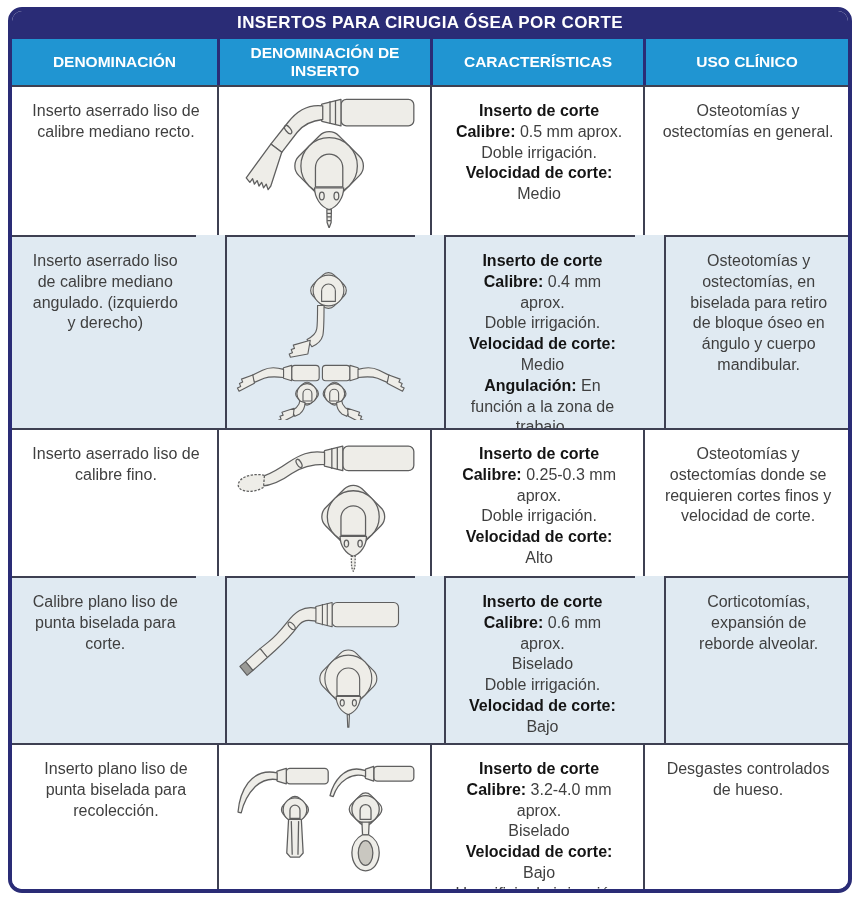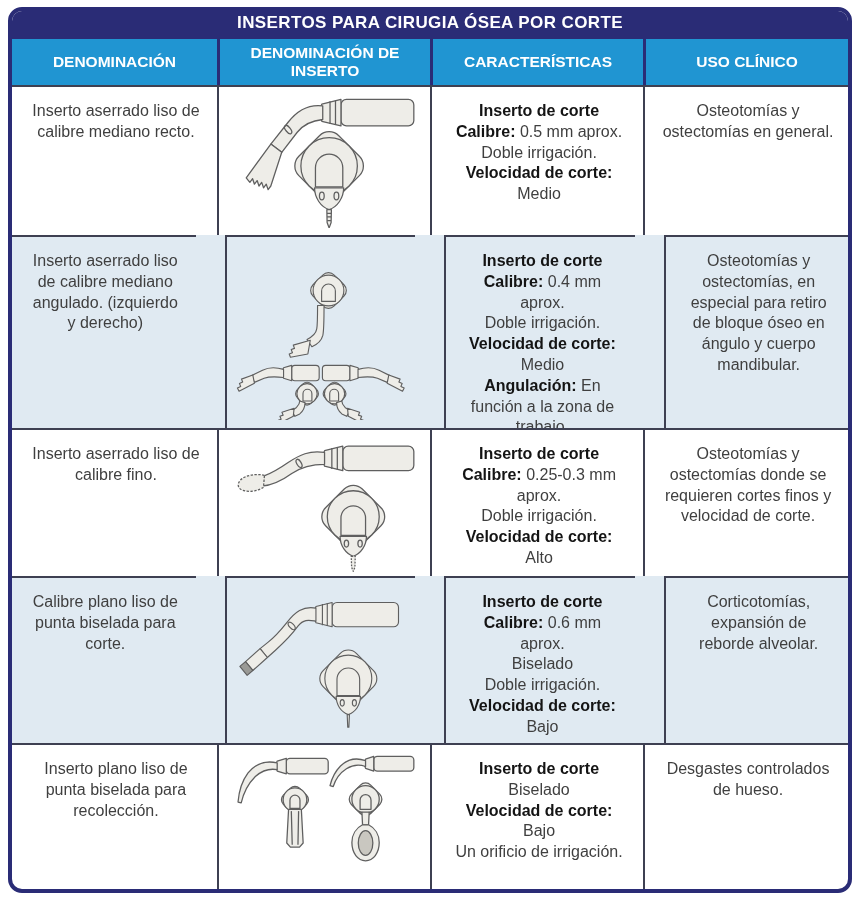--- a/index.html
+++ b/index.html
@@ -35,21 +35,21 @@
     text-align:center;color:#ffffff;font-weight:bold;font-size:15.5px;
     line-height:1.18;padding:3px 14px;border-left:3px solid var(--navy);
   }
   .header-cell:first-child{border-left:none;}
   .row{
     display:grid;grid-template-columns:1fr 1.04fr 1.04fr 1fr;
     background:#ffffff;
     text-align:center;
   }
   .row.alt{background:var(--row-alt);gap:29px;}
-  .row:last-child{flex:1 1 auto;border-radius:29px;}
+  .row:last-child{flex:1 1 auto;}
   .r0{min-height:150px}.r1{min-height:193px}.r2{min-height:148px}.r3{min-height:167px}.r4{min-height:150px}
   .cell{
     border-left:2px solid var(--grid);
     border-top:2px solid var(--grid);
     padding:14px 12px 10px 15px;
     font-size:16px;color:var(--text);line-height:1.3;
   }
   .cell:first-child{border-left:none;}
   .cell.illus{display:flex;align-items:center;justify-content:center;padding:5px 6px;}
   .cell.illus svg{width:97%;height:auto;max-height:100%;}
@@ -128,21 +128,21 @@
         </svg>
       </div>
       <div class="cell">
           <div class="char-line"><b>Inserto de corte</b></div>
           <div class="char-line"><b>Calibre:</b> 0.4 mm aprox.</div>
           <div class="char-line">Doble irrigación.</div>
           <div class="char-line"><b>Velocidad de corte:</b></div>
           <div class="char-line">Medio</div>
           <div class="char-line"><b>Angulación:</b> En función a la zona de trabajo.</div>
         </div>
-      <div class="cell">Osteotomías y ostectomías, en especial para retiro de bloque óseo en ángulo y cuerpo mandibular.</div>
+      <div class="cell">Osteotomías y ostectomías, en biselada para retiro de bloque óseo en ángulo y cuerpo mandibular.</div>
     </div>
 
     <div class="row r2">
       <div class="cell">Inserto aserrado liso de calibre fino.</div>
       <div class="cell illus">
         <svg viewBox="0 0 212 148" fill="#eeede8" stroke="#5f5f5f" stroke-width="1.4" stroke-linejoin="round">
           <rect x="126" y="10" width="78" height="27" rx="6"></rect>
           <path d="M106,15 L126,10 L126,37 L106,32 Q102,23 106,15 Z"></path>
           <path class="ln" d="M114,12 L114,35 M120,11 L120,36"></path>
           <path d="M106,17 C90,14 78,20 66,28 C56,35 47,40 39,43 L37,54 C47,53 59,48 70,40 C82,32 94,30 106,30 Z"></path>
@@ -216,20 +216,21 @@
           <rect x="136" y="38" width="30" height="30" rx="8" transform="rotate(45 151 53)"></rect>
           <circle cx="151" cy="53" r="15"></circle>
           <path d="M145,64 L145,54 a6,6 0 0 1 12,0 L157,64 Z"></path>
           <path d="M147,67 L155,67 L154.3,81 L147.7,81 Z"></path>
           <path d="M147.7,81 L154.3,81 C161.5,84.5 166,92 166,100.5 C166,112 159.5,120.5 151,120.5 C142.5,120.5 136,112 136,100.5 C136,92 140.5,84.5 147.7,81 Z"></path>
           <ellipse cx="151" cy="101" rx="8" ry="13.5" fill="#c9c7c0"></ellipse>
         </svg>
       </div>
       <div class="cell">
           <div class="char-line"><b>Inserto de corte</b></div>
+          <div class="char-line"><b>Calibre:</b> 3.2-4.0 mm aprox.</div>
           <div class="char-line">Biselado</div>
           <div class="char-line"><b>Velocidad de corte:</b></div>
           <div class="char-line">Bajo</div>
           <div class="char-line">Un orificio de irrigación.</div>
         </div>
       <div class="cell">Desgastes controlados de hueso.</div>
     </div>
 
   </div>
 </div>

